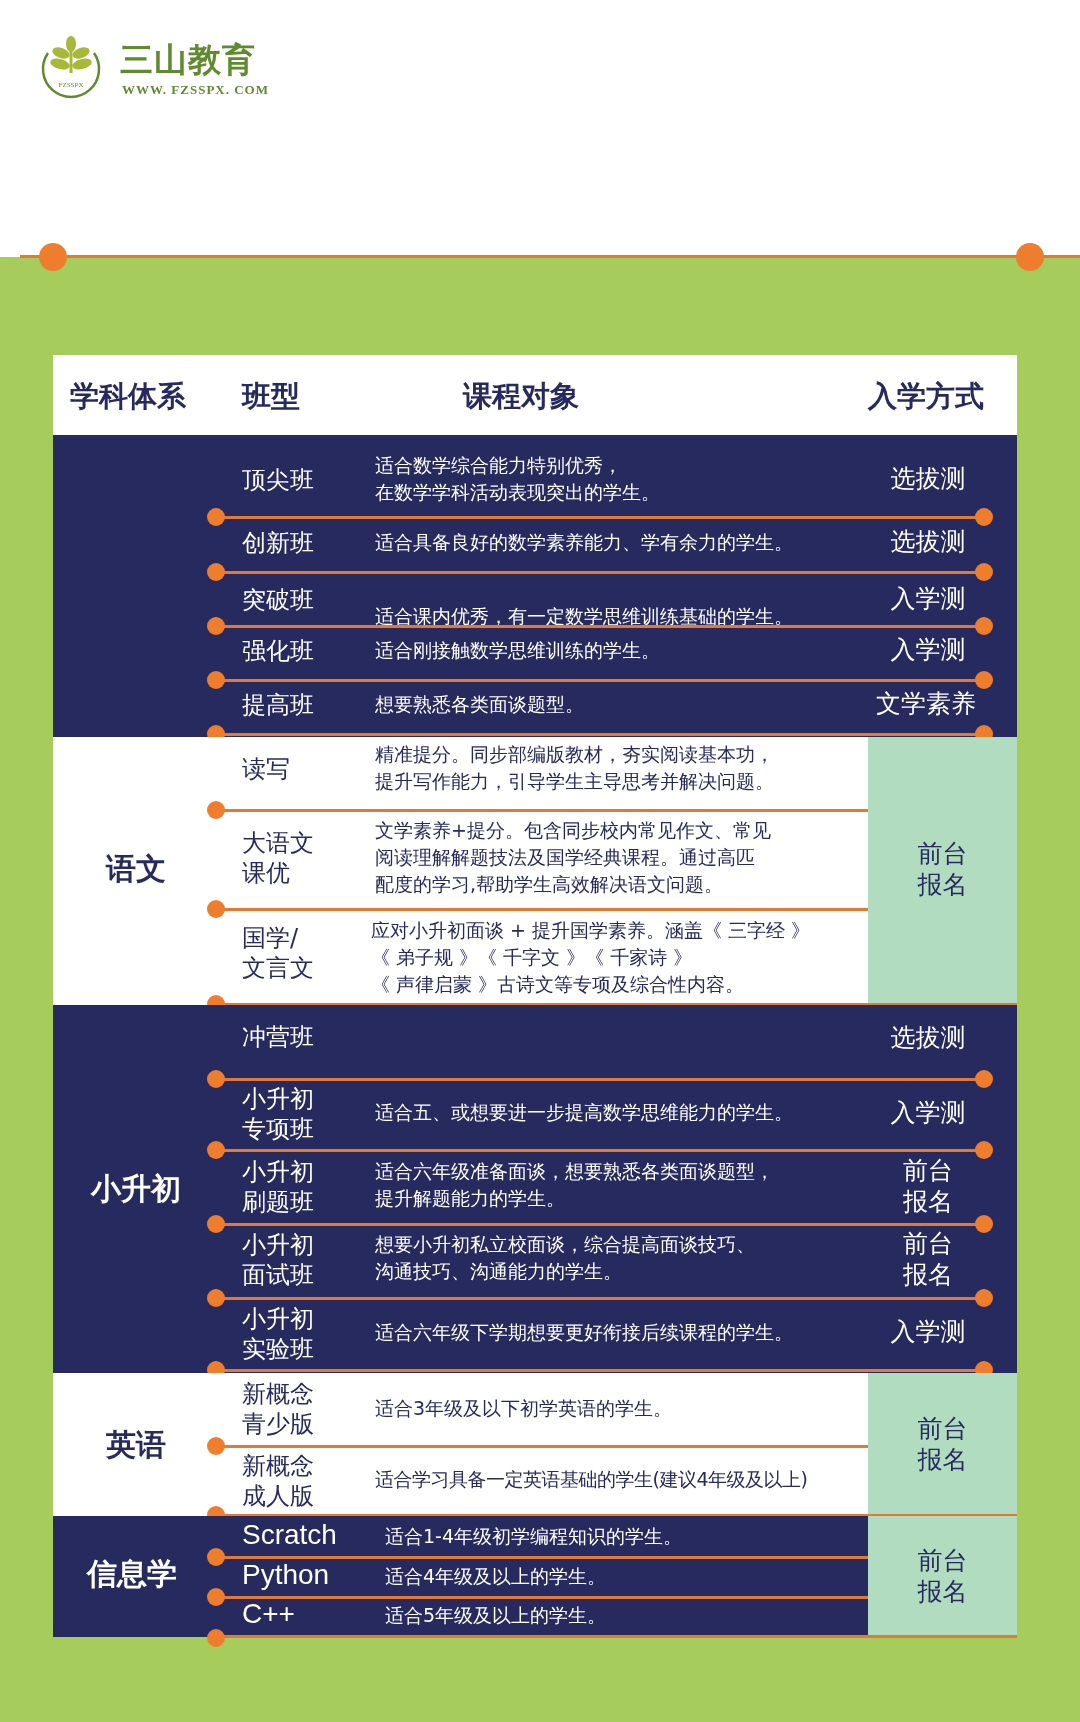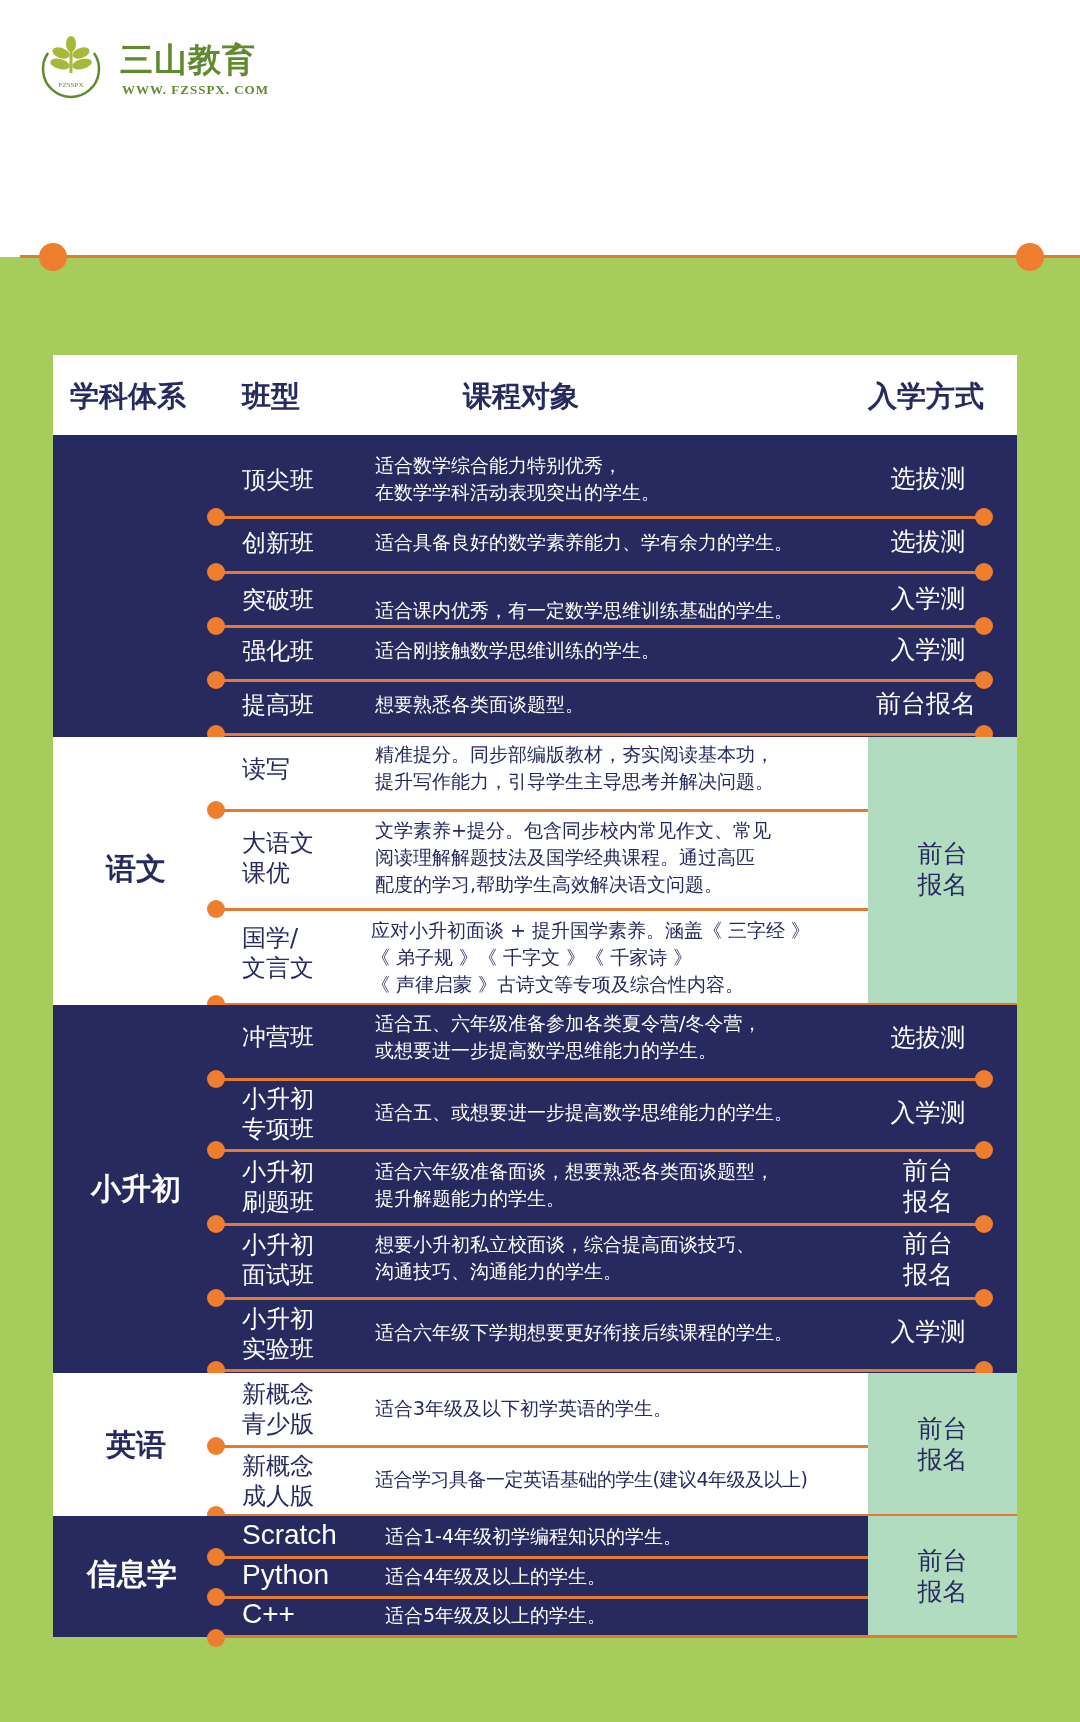--- a/index.html
+++ b/index.html
@@ -74,36 +74,36 @@
     <div class="dot" style="left:922px;top:73px"></div>
 
     <div class="cls" style="left: 189px; top: 93px; white-space: pre-line;">创新班</div>
     <div class="desc" style="left:322px;top:94px">适合具备良好的数学素养能力、学有余力的学生。</div>
     <div class="entry" style="left:820px;top:91px;width:110px">选拔测</div>
     <div class="divider" style="top:136px;width:772px"></div>
     <div class="dot" style="left:154px;top:128px"></div>
     <div class="dot" style="left:922px;top:128px"></div>
 
     <div class="cls" style="left: 189px; top: 150px; white-space: pre-line;">突破班</div>
-    <div class="desc" style="left:322px;top:162px">适合课内优秀，有一定数学思维训练基础的学生。</div>
+    <div class="desc" style="left:322px;top:168px">适合课内优秀，有一定数学思维训练基础的学生。</div>
     <div class="entry" style="left:820px;top:148px;width:110px">入学测</div>
     <div class="divider" style="top:190px;width:772px"></div>
     <div class="dot" style="left:154px;top:182px"></div>
     <div class="dot" style="left:922px;top:182px"></div>
 
     <div class="cls" style="left: 189px; top: 201px; white-space: pre-line; text-align: center;">强化班</div>
     <div class="desc" style="left:322px;top:202px">适合刚接触数学思维训练的学生。</div>
     <div class="entry" style="left:820px;top:199px;width:110px">入学测</div>
     <div class="divider" style="top:244px;width:772px"></div>
     <div class="dot" style="left:154px;top:236px"></div>
     <div class="dot" style="left:922px;top:236px"></div>
 
     <div class="cls" style="left: 189px; top: 255px; white-space: pre-line;">提高班</div>
     <div class="desc" style="left:322px;top:256px">想要熟悉各类面谈题型。</div>
-    <div class="entry" style="left:808px;top:253px;width:130px">前台报名</div>
+    <div class="entry" style="left:808px;top:253px;width:130px">文学素养</div>
     <div class="divider" style="top:298px;width:772px"></div>
     <div class="dot" style="left:154px;top:290px"></div>
     <div class="dot" style="left:922px;top:290px"></div>
   </div>
 
   <div class="sec white" style="top:382px;height:268px">
     <div class="sec-label" style="top: 112px; left: 8px; white-space: pre-line;">语文</div>
     <div class="mint" style="left:815px;top:0;width:149px;height:268px">
       <span style="top:101px">前台
 报名</span>
@@ -129,22 +129,20 @@
 《 弟子规 》《 千字文 》《 千家诗 》
 《 声律启蒙 》古诗文等专项及综合性内容。</div>
     <div class="divider" style="top:266px;width:964px;left:162px;width:802px"></div>
     <div class="dot" style="left:154px;top:258px"></div>
   </div>
 
   <div class="sec navy" style="top:650px;height:368px">
     <div class="sec-label" style="top: 164px; left: 8px; white-space: pre-line;">小升初</div>
 
     <div class="cls" style="left: 189px; top: 17px; white-space: pre-line;">冲营班</div>
-    <div class="desc" style="left:322px;top:5px">适合五、六年级准备参加各类夏令营/冬令营，
-或想要进一步提高数学思维能力的学生。</div>
     <div class="entry" style="left:820px;top:17px;width:110px">选拔测</div>
     <div class="divider" style="top:73px;width:772px"></div>
     <div class="dot" style="left:154px;top:65px"></div>
     <div class="dot" style="left:922px;top:65px"></div>
 
     <div class="cls" style="left:189px;top:79px;white-space:pre-line">小升初
 专项班</div>
     <div class="desc" style="left:322px;top:94px">适合五、或想要进一步提高数学思维能力的学生。</div>
     <div class="entry" style="left:820px;top:92px;width:110px">入学测</div>
     <div class="divider" style="top:144px;width:772px"></div>

